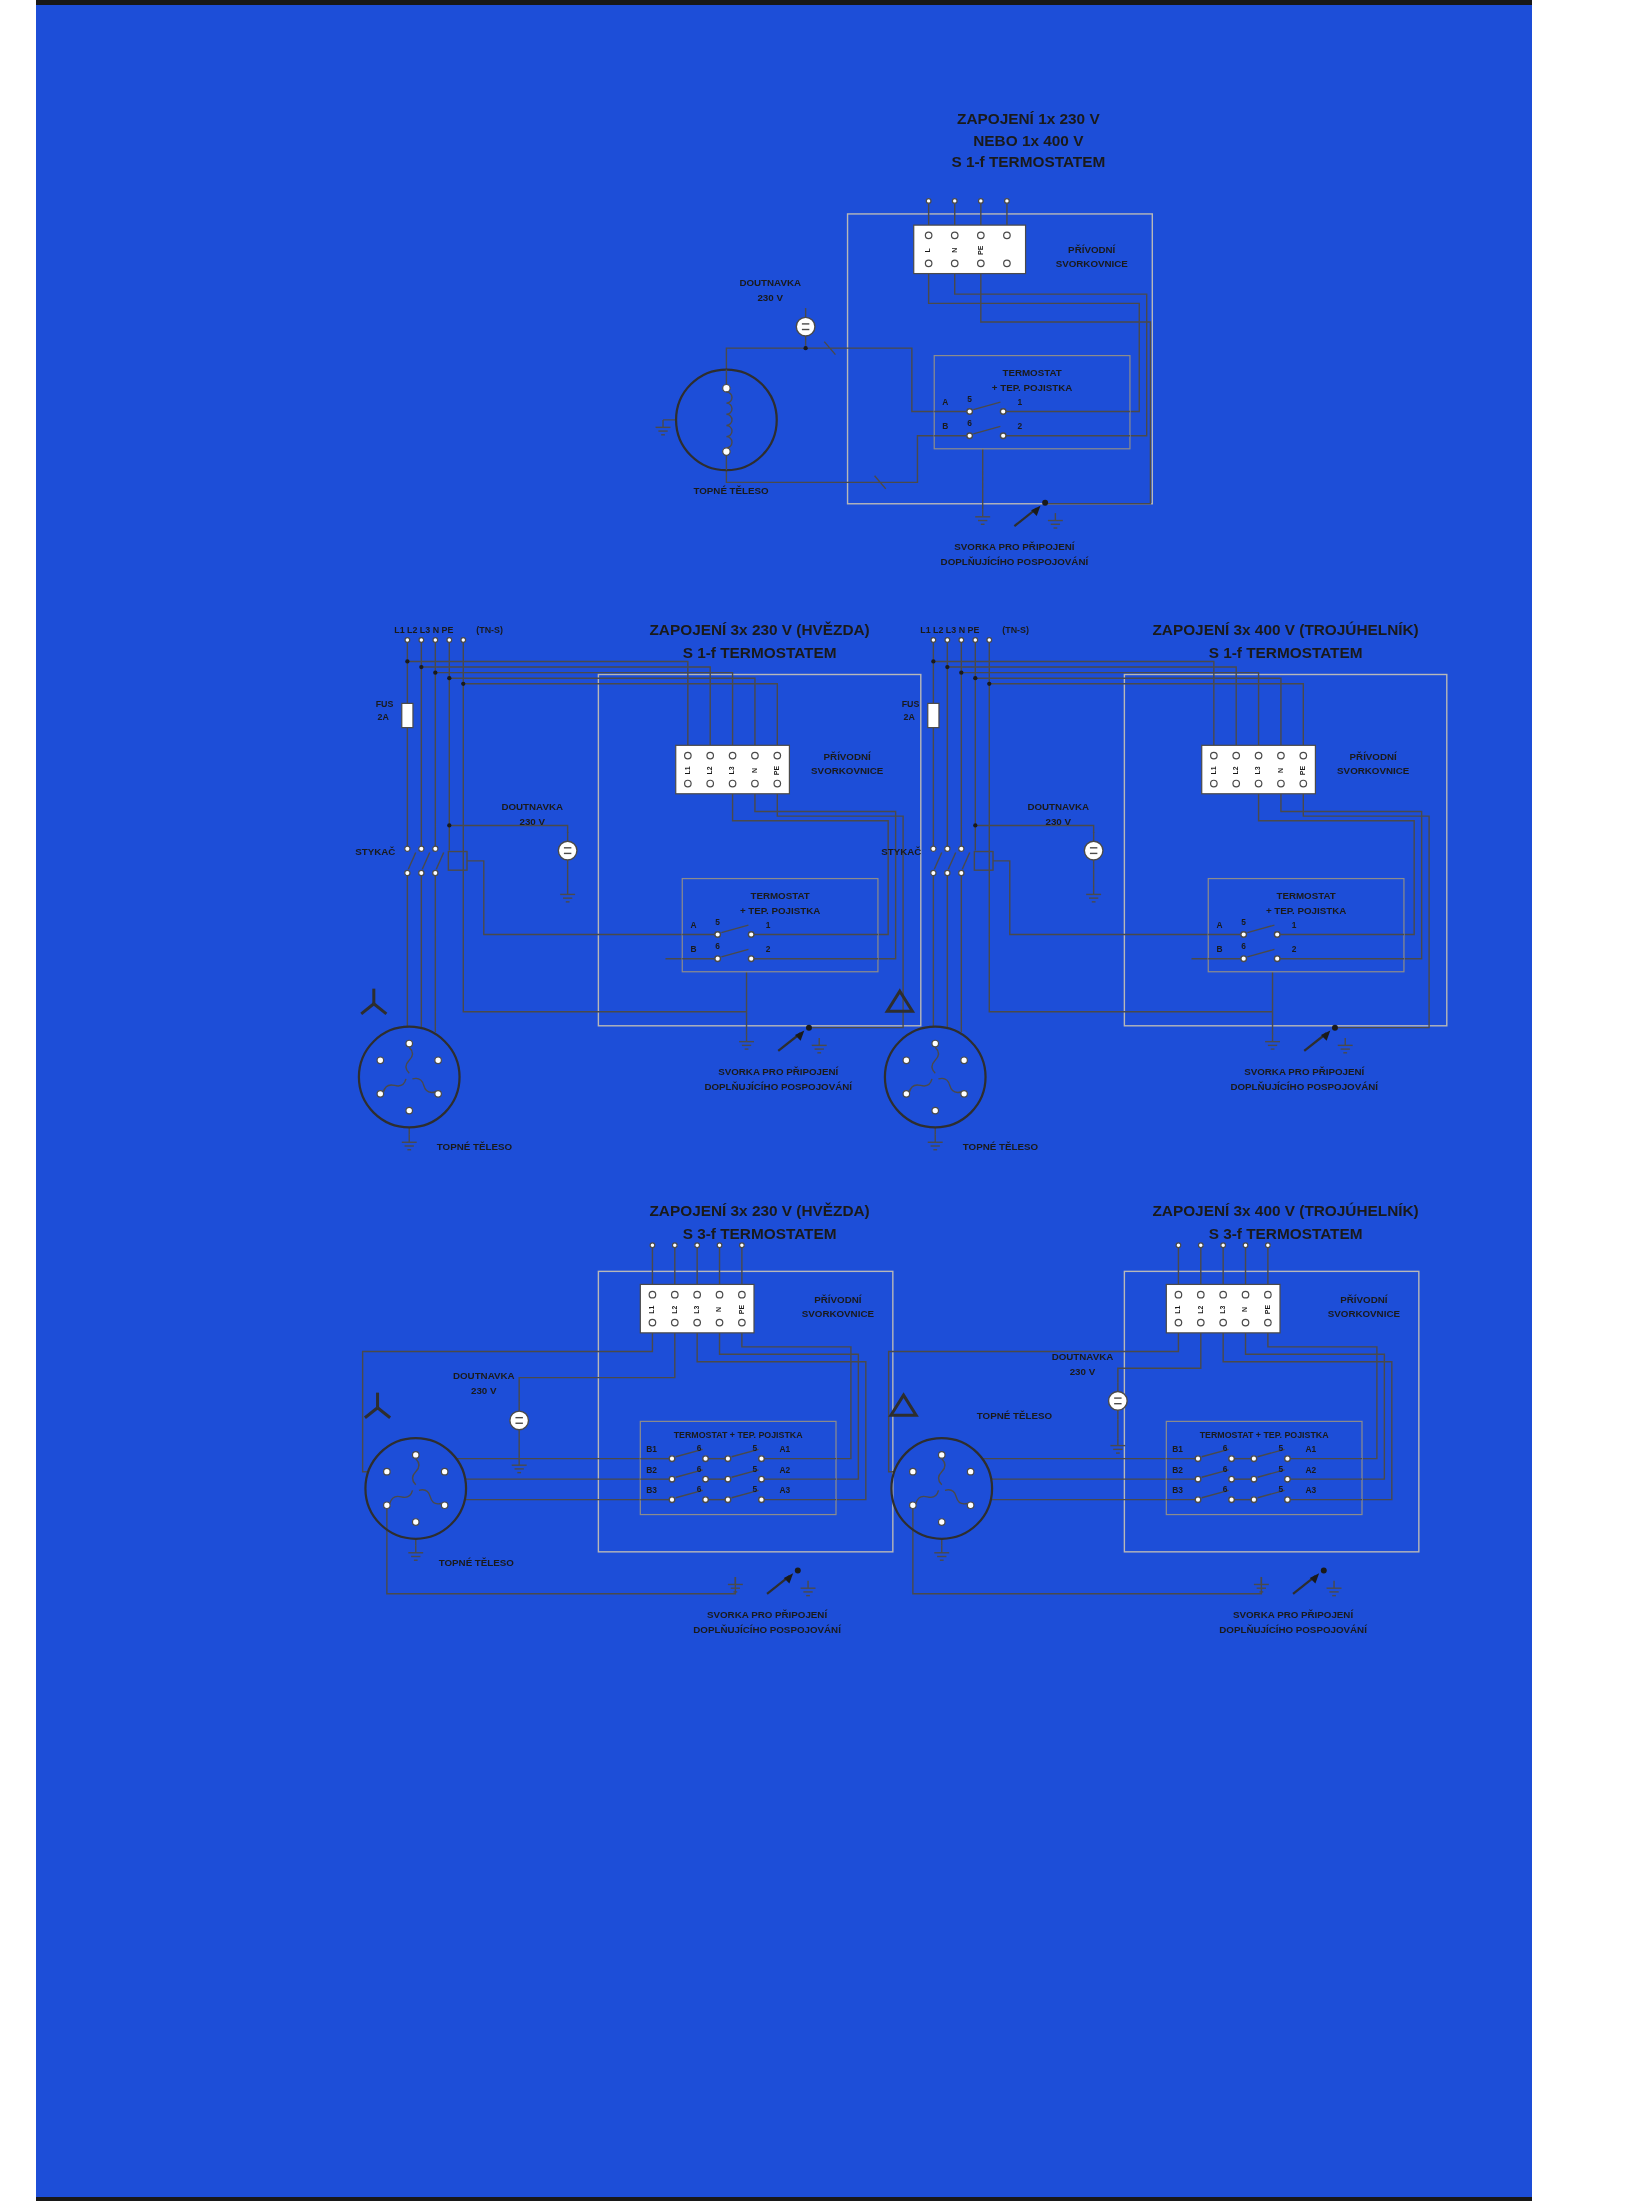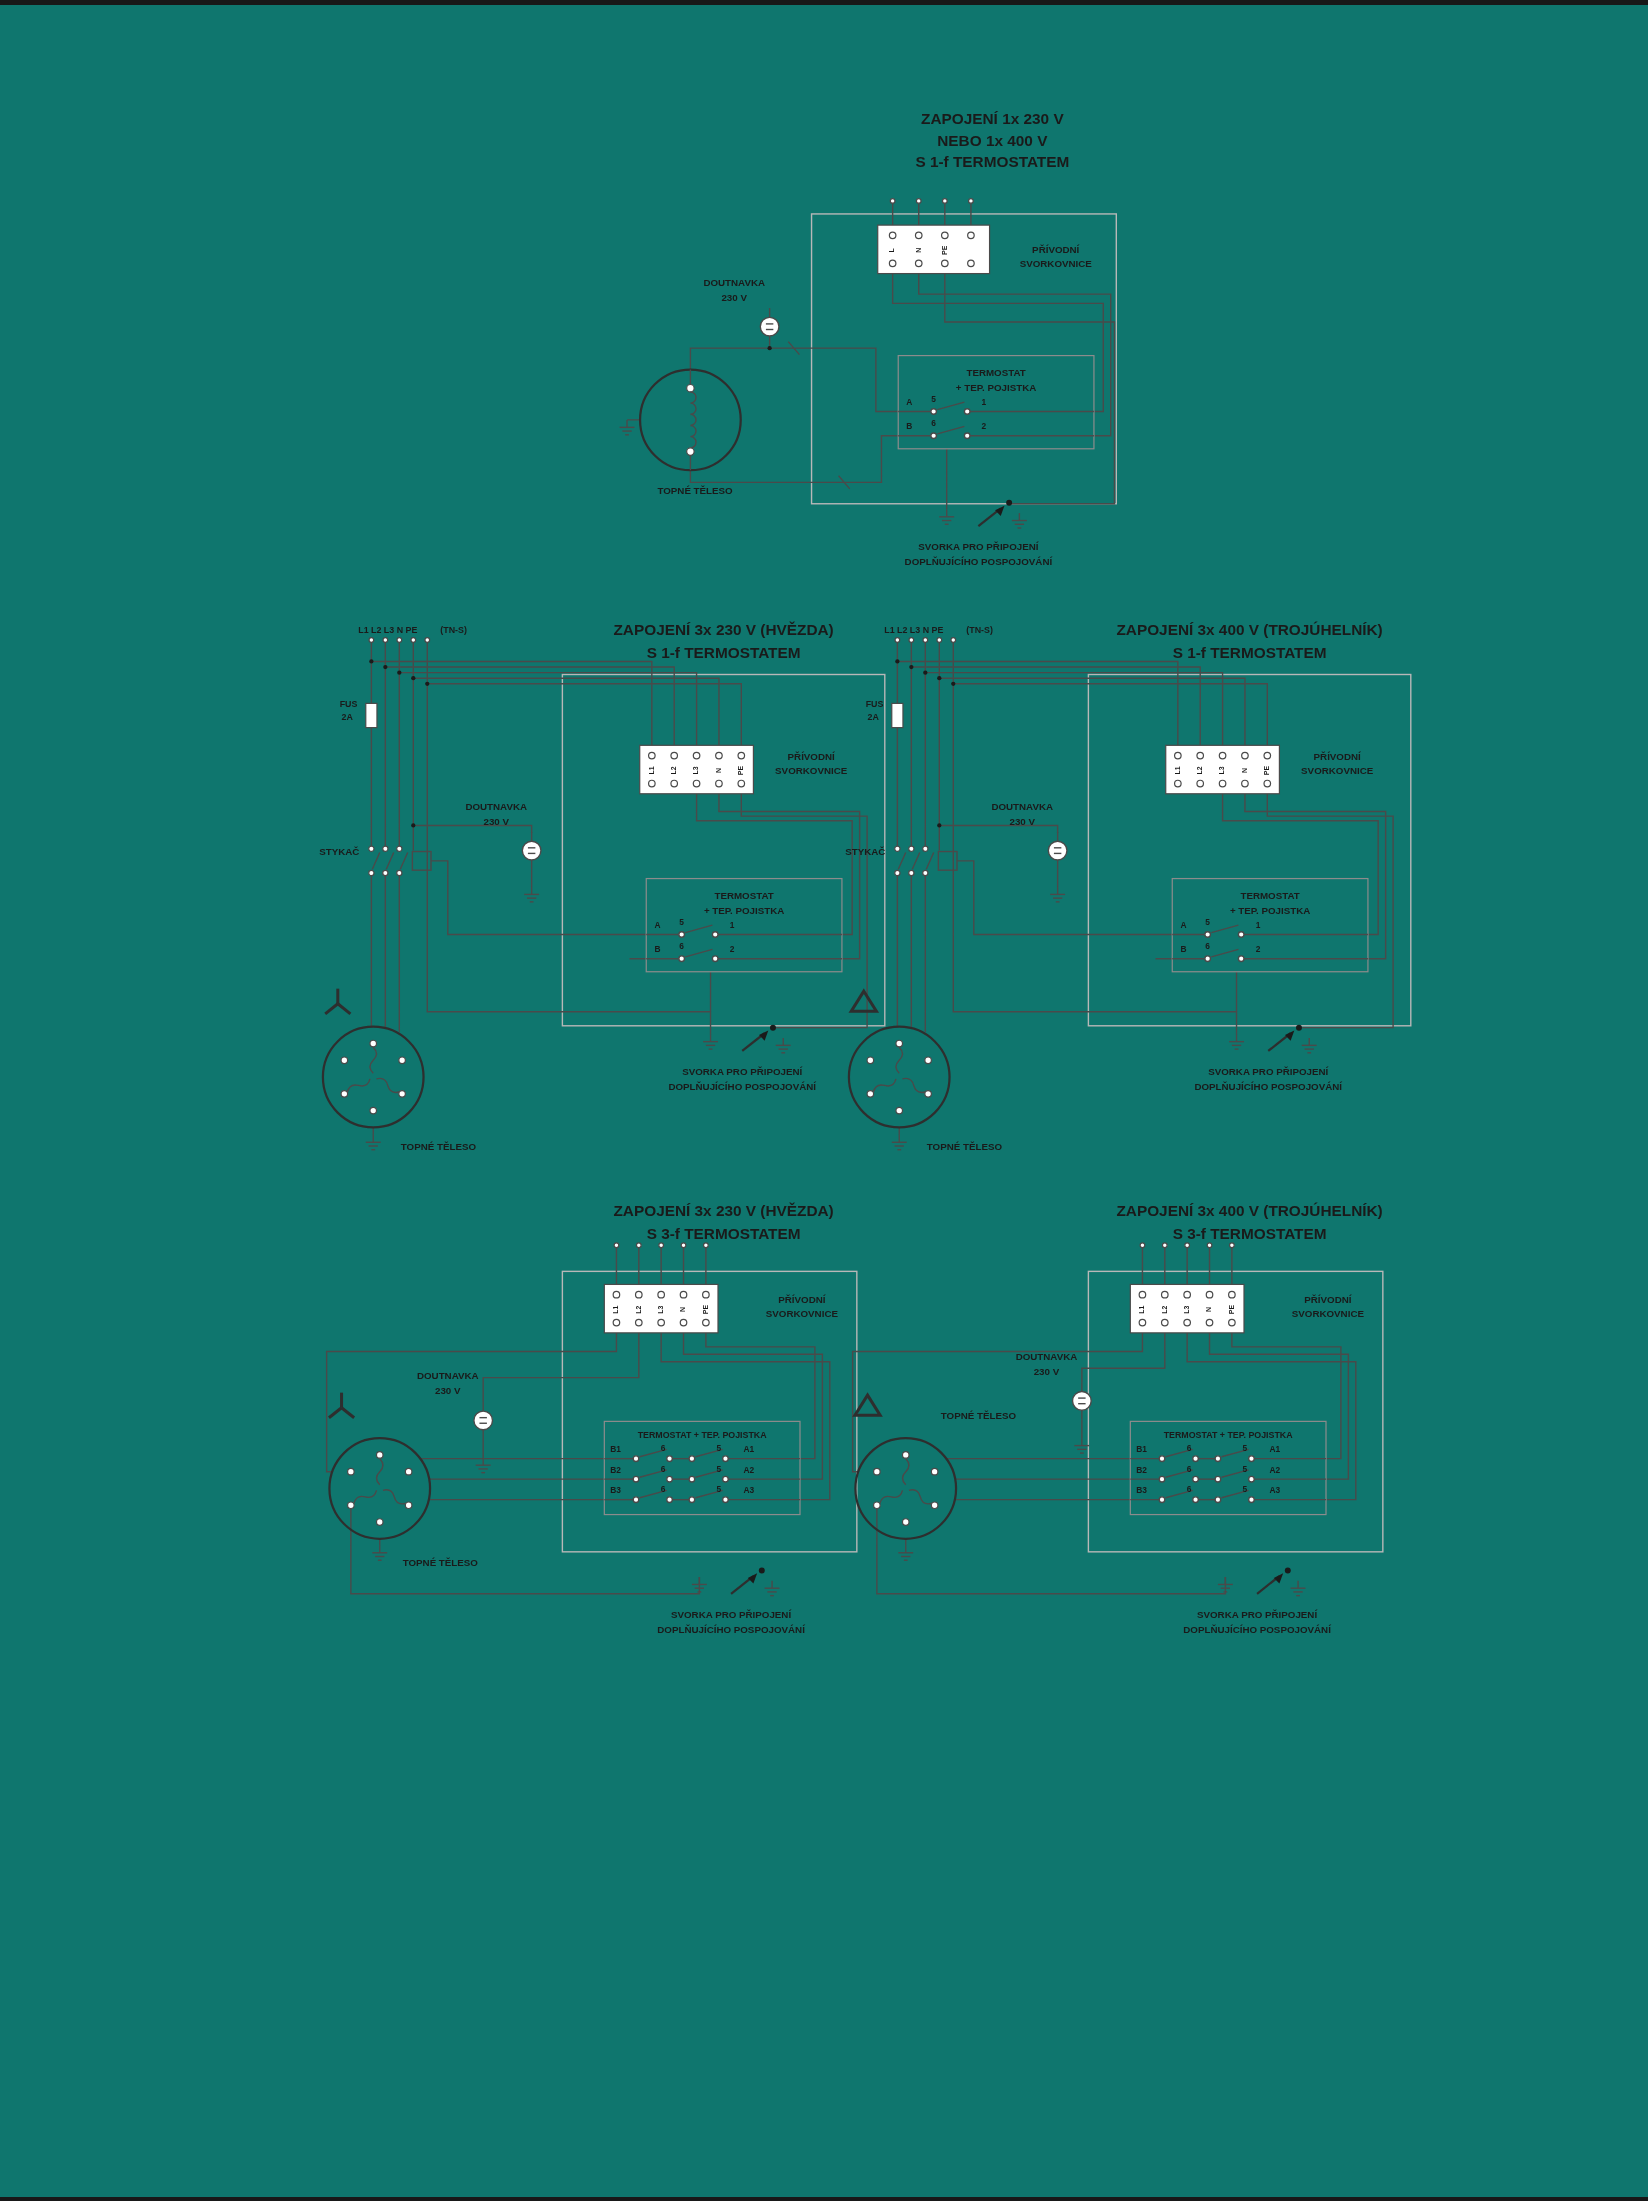--- a/index.html
+++ b/index.html
@@ -1,16 +1,16 @@
 <!DOCTYPE html>
 <html style="font-size:15px"><head>
 <meta charset="utf-8">
 <style>
   html,body{margin:0;padding:0;background:#ffffff;}
-  #page{position:relative;width:1648px;height:2202px;background:#0f766e;overflow:hidden;font-family:"Liberation Sans",sans-serif;}
+  #page{position:relative;width:1496px;height:2202px;background:#1d4ed8;overflow:hidden;font-family:"Liberation Sans",sans-serif;margin-left:36px;}
   .edge{position:absolute;left:0;width:100%;height:4.7px;background:#181818;}
   svg{position:absolute;overflow:visible;}
   svg text{font-family:"Liberation Sans",sans-serif;fill:#1a1a1a;stroke:none;}
   .wire{stroke:#4a4a4a;stroke-width:1.5;fill:none;}
   .w{stroke:#4a4a4a;stroke-width:1.5;fill:none;}
   .heavy{stroke:#2e2e2e;stroke-width:2.4;fill:none;}
   .term{stroke:#4a4a4a;stroke-width:1.3;fill:#ffffff;}
   .boxlight{stroke:#b8b8b8;stroke-width:1.5;fill:none;}
   .boxmid{stroke:#8c8c8c;stroke-width:1.3;fill:none;}
   .fillDark{fill:#1a1a1a;stroke:none;}

